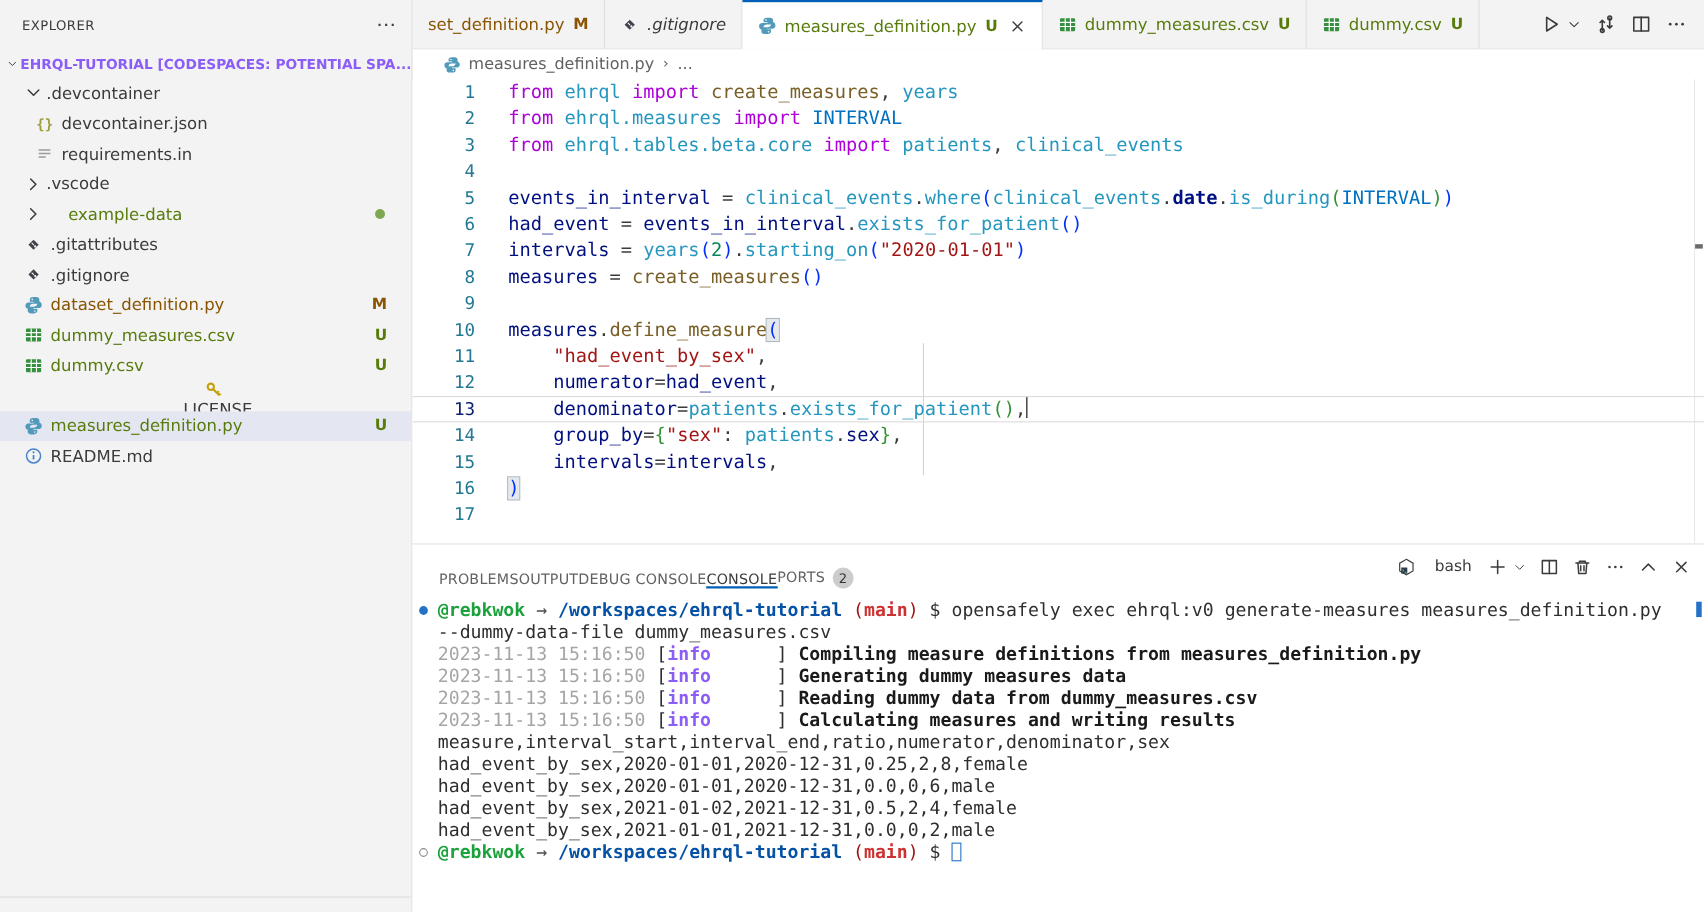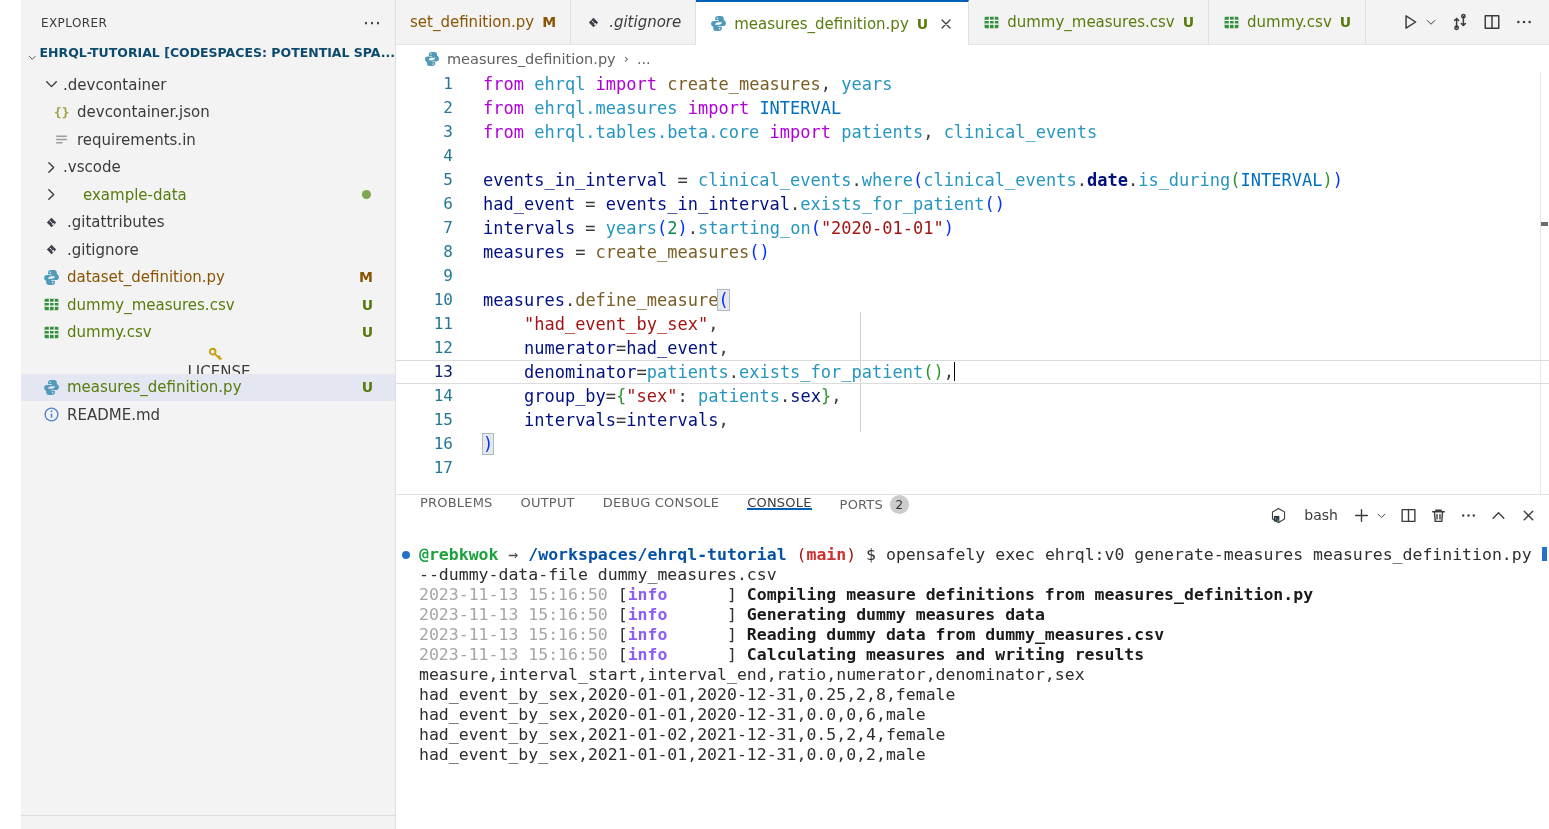--- a/index.html
+++ b/index.html
@@ -1,28 +1,28 @@
 <!DOCTYPE html>
 <html><head>
 <meta charset="utf-8">
 <style>
   * { margin:0; padding:0; box-sizing:border-box; }
   html,body { width:1549px; height:829px; overflow:hidden; background:#fff;
               font-family:"DejaVu Sans", sans-serif; }
-  .app { display:flex; width:1549px; height:829px;padding-left:21px; }
+  .app { display:flex; width:1549px; height:829px; }
 
   
   .sidebar { position:relative; width:375px; height:829px; background:#F3F3F3;
              border-right:1px solid #E0E0E0; flex:none; overflow:hidden; }
   .sb-head { display:flex; align-items:center; justify-content:space-between;
              height:45px; padding:0 14px 0 20px; }
   .sb-title { font-size:12px; color:#3B3B3B; letter-spacing:.4px; }
   .sb-more { font-size:18px; color:#3B3B3B; line-height:10px; cursor:pointer; }
-  .sb-root { display:flex; height:26px; padding-left:6px;
-             font-weight:700; font-size:12.5px; color:#0c4a6e; white-space:nowrap; overflow:hidden; }
+  .sb-root { display:flex; align-items:center; height:26px; padding-left:6px;
+             font-weight:700; font-size:12.5px; color:#8b5cf6; white-space:nowrap; overflow:hidden; }
   .sb-root .ic { margin-right:2px; }
   .tree { position:relative; }
   .trow { position:relative; display:flex; align-items:center; height:27.5px;
           font-size:15px; color:#3B3B3B; white-space:nowrap; cursor:pointer; }
   .trow.sel { background:#E4E6F1; }
   .trow .ic { width:17px; height:17px; margin-right:7px; flex:none; }
   .trow .chev { width:17px; height:17px; margin-right:3px; flex:none; }
   .t-green { color:#587C0C; }
   .t-brown { color:#895503; }
   .tbadge { position:absolute; right:22px; font-size:14px; font-weight:700; }
@@ -78,21 +78,21 @@
   .ecursor { display:inline-block; width:1.5px; height:19px; background:#000;
              vertical-align:middle; margin-bottom:3px; }
   .indent-guide { position:absolute; left:464px; top:240px; height:120px;
                   border-left:1px solid #D3D3D3; }
   .ed-sb { position:absolute; right:8px; top:0; bottom:0; border-left:1px solid #E8E8E8; }
   .ed-mark { position:absolute; right:1px; top:150px; width:7px; height:4px; background:#6C6C6C; }
 
   
   .panel { position:relative; height:335px; border-top:1px solid #E1E1E1; background:#fff; flex:none; }
   .panel-head { display:flex; align-items:center; height:40px; padding:0 12px 0 24px; }
-  .ptabs { display:flex; align-items:flex-start; height:100%; gap:28px; }
+  .ptabs { display:flex; align-items:flex-end; height:100%; }
   .ptab { display:flex; align-items:center; font-size:13px; color:#616161; letter-spacing:.2px;
           cursor:pointer; gap:7px; }
   .ptab.active { color:#3B3B3B; box-shadow:inset 0 -2px 0 #005FB8; }
   .pbadge { background:#CCC; color:#333; border-radius:50%; width:19px; height:19px;
             display:flex; align-items:center; justify-content:center; font-size:12px; }
   .panel-actions { margin-left:auto; display:flex; align-items:center; gap:13px; }
   .bash-lbl { font-size:14px; color:#3B3B3B; margin:0 2px 0 4px; }
   .pbtn { width:17px; height:17px; cursor:pointer; }
   .pbtn.small { width:11px; height:11px; margin-left:-7px; }
 
@@ -463,16 +463,17 @@
           <div class="tline"><span class="ts-c">--dummy-data-file dummy_measures.csv</span></div>
           <div class="tline"><span class="ts-t">2023-11-13 15:16:50 </span><span class="ts-d">[</span><span class="ts-i">info</span><span class="ts-d">      ] </span><span class="ts-m">Compiling measure definitions from measures_definition.py</span></div>
           <div class="tline"><span class="ts-t">2023-11-13 15:16:50 </span><span class="ts-d">[</span><span class="ts-i">info</span><span class="ts-d">      ] </span><span class="ts-m">Generating dummy measures data</span></div>
           <div class="tline"><span class="ts-t">2023-11-13 15:16:50 </span><span class="ts-d">[</span><span class="ts-i">info</span><span class="ts-d">      ] </span><span class="ts-m">Reading dummy data from dummy_measures.csv</span></div>
           <div class="tline"><span class="ts-t">2023-11-13 15:16:50 </span><span class="ts-d">[</span><span class="ts-i">info</span><span class="ts-d">      ] </span><span class="ts-m">Calculating measures and writing results</span></div>
           <div class="tline"><span class="ts-d">measure,interval_start,interval_end,ratio,numerator,denominator,sex</span></div>
           <div class="tline"><span class="ts-d">had_event_by_sex,2020-01-01,2020-12-31,0.25,2,8,female</span></div>
           <div class="tline"><span class="ts-d">had_event_by_sex,2020-01-01,2020-12-31,0.0,0,6,male</span></div>
           <div class="tline"><span class="ts-d">had_event_by_sex,2021-01-02,2021-12-31,0.5,2,4,female</span></div>
           <div class="tline"><span class="ts-d">had_event_by_sex,2021-01-01,2021-12-31,0.0,0,2,male</span></div>
+          <div class="tline"><span class="tdot-gray"></span><span class="ts-u">@rebkwok</span><span class="ts-a"> → </span><span class="ts-p">/workspaces/ehrql-tutorial</span><span class="ts-d"> </span><span class="ts-rp">(</span><span class="ts-b">main</span><span class="ts-rp">)</span><span class="ts-d"> $ </span><span class="tcursor"></span></div>
         </div>
     </div>
   </main>
 </div>
 
 </body></html>

